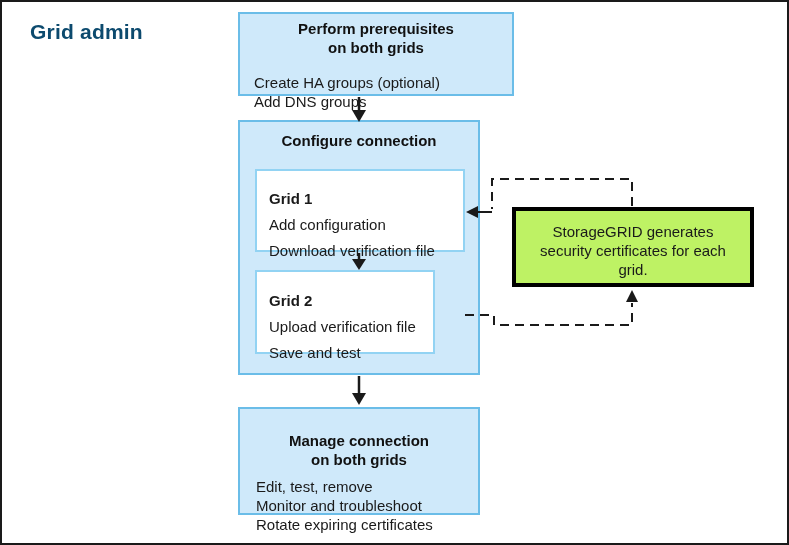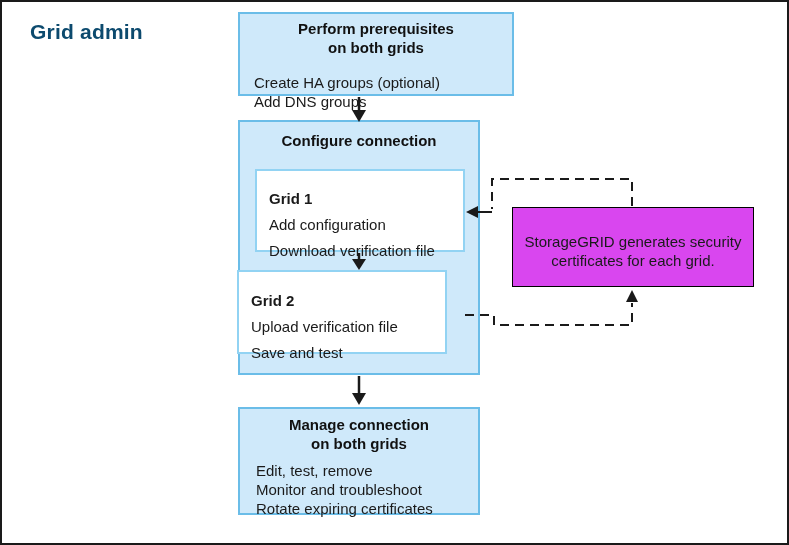--- a/index.html
+++ b/index.html
@@ -33,22 +33,22 @@
     box-sizing: border-box;
   }
   .white-box {
     position: absolute;
     background: #ffffff;
     border: 2px solid #92d3f3;
     box-sizing: border-box;
   }
   .gray-box {
     position: absolute;
-    background: #d946ef;
-    border: 1px solid #000000;
+    background: #bef264;
+    border: 4px solid #000000;
     box-sizing: border-box;
     display: flex;
     align-items: center;
     justify-content: center;
     text-align: center;
   }
   .box-heading {
     font-size: 15px;
     font-weight: bold;
     color: #111111;
@@ -59,22 +59,22 @@
     font-size: 15px;
     color: #1a1a1a;
     line-height: 19px;
     white-space: nowrap;
     margin-top: 7px;
   }
   #prereq-box   { left: 236px; top: 10px;  width: 276px; height: 84px;  padding-top: 5px; }
   #prereq-box .box-body   { padding-left: 14px; margin-top: 16px; }
   #configure-box { left: 236px; top: 118px; width: 242px; height: 255px; padding-top: 9px; }
   #grid1-box { left: 253px; top: 167px; width: 210px; height: 83px; padding: 11px 0 0 12px; }
-  #grid2-box { left: 235px; top: 268px; width: 210px; height: 84px; padding: 12px 0 0 12px; }
-  #manage-box { left: 236px; top: 405px; width: 242px; height: 108px; padding-top: 6px; }
+  #grid2-box { left: 253px; top: 268px; width: 180px; height: 84px; padding: 12px 0 0 12px; }
+  #manage-box { left: 236px; top: 405px; width: 242px; height: 108px; padding-top: 22px; }
   #manage-box .box-body { padding-left: 16px; margin-top: 8px; }
   #callout-box { left: 510px; top: 205px; width: 242px; height: 80px; }
   #callout-box .box-body { white-space: normal; text-align: center; padding: 0 10px; }
   #connector-layer {
     position: absolute;
     left: 0; top: 0;
     width: 789px; height: 545px;
     pointer-events: none;
   }
 </style>

